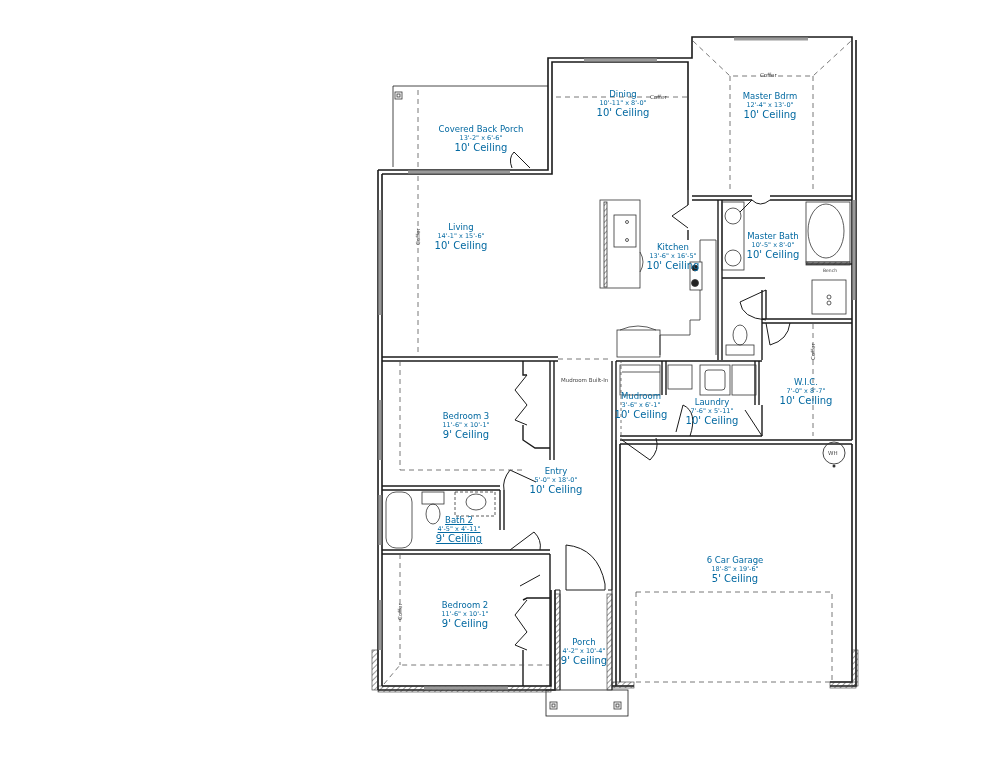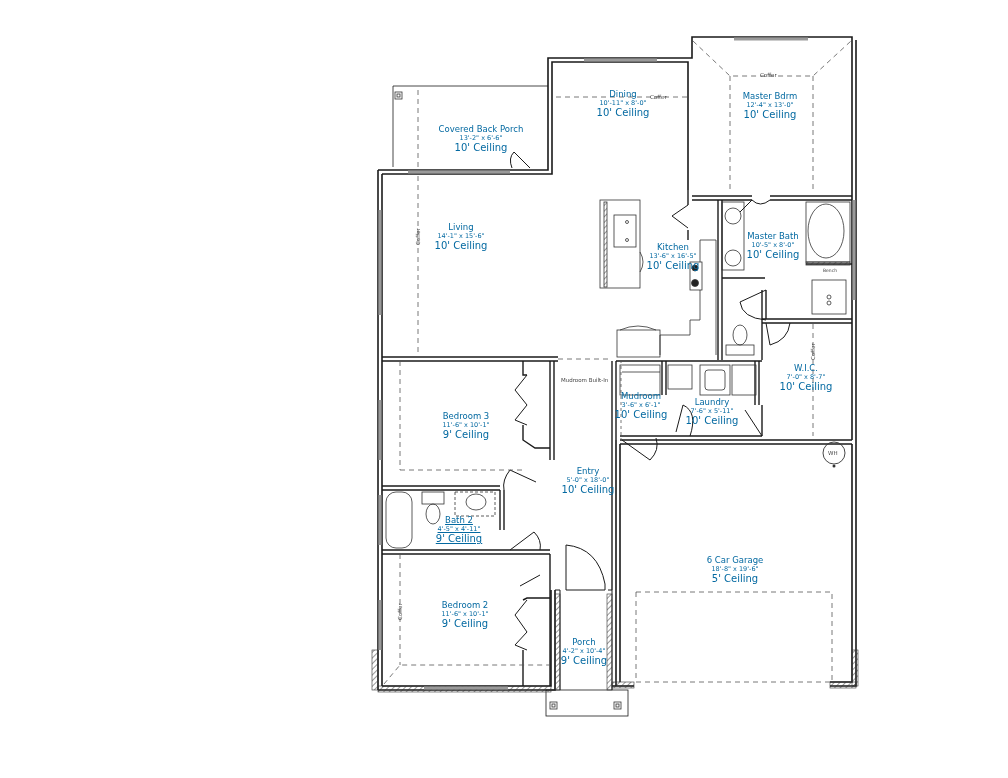--- a/index.html
+++ b/index.html
@@ -256,26 +256,26 @@
 <div class="lbl" style="left:641px;top:392px;">
   <span class="nm">Mudroom</span>
   <span class="dim">3'-6" x 6'-1"</span>
   <span class="clg">10' Ceiling</span>
 </div>
 <div class="lbl" style="left:712px;top:398px;">
   <span class="nm">Laundry</span>
   <span class="dim">7'-6" x 5'-11"</span>
   <span class="clg">10' Ceiling</span>
 </div>
-<div class="lbl" style="left:806px;top:364px;">
+<div class="lbl" style="left:806px;top:378px;">
   <span class="nm">W.I.C.</span>
   <span class="dim">7'-0" x 8'-7"</span>
   <span class="clg">10' Ceiling</span>
 </div>
-<div class="lbl" style="left:588px;top:467px;">
+<div class="lbl" style="left:556px;top:467px;">
   <span class="nm">Entry</span>
   <span class="dim">5'-0" x 18'-0"</span>
   <span class="clg">10' Ceiling</span>
 </div>
 <div class="lbl" style="left:459px;top:516px;text-decoration:underline;">
   <span class="nm">Bath 2</span>
   <span class="dim">4'-5" x 4'-11"</span>
   <span class="clg">9' Ceiling</span>
 </div>
 <div class="lbl" style="left:735px;top:556px;">

